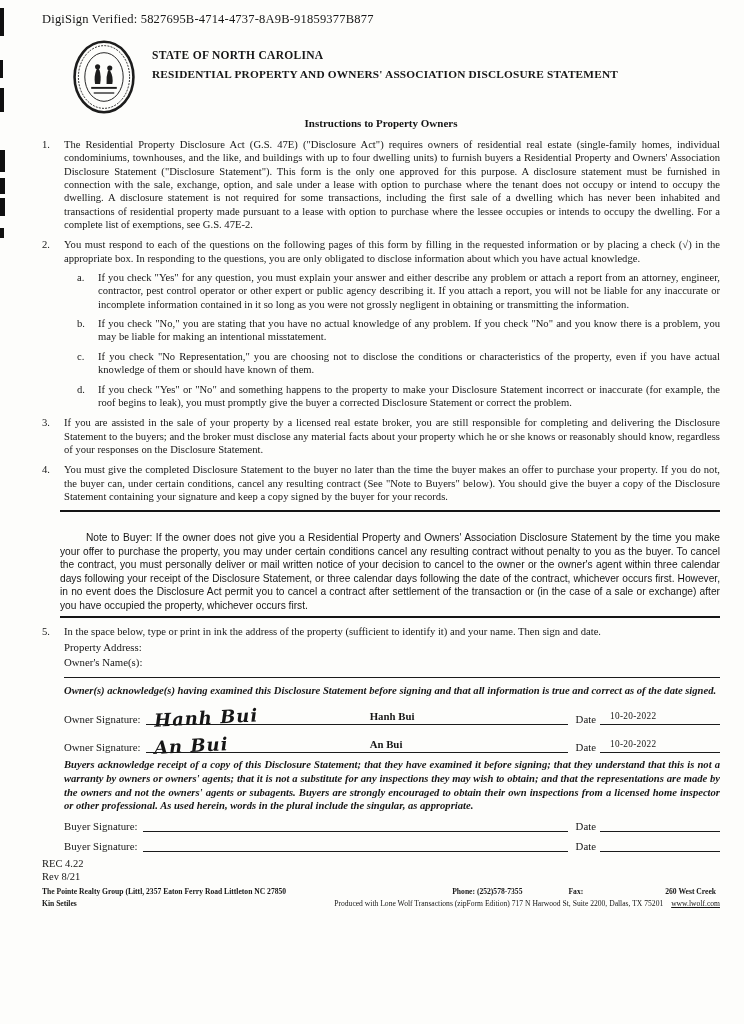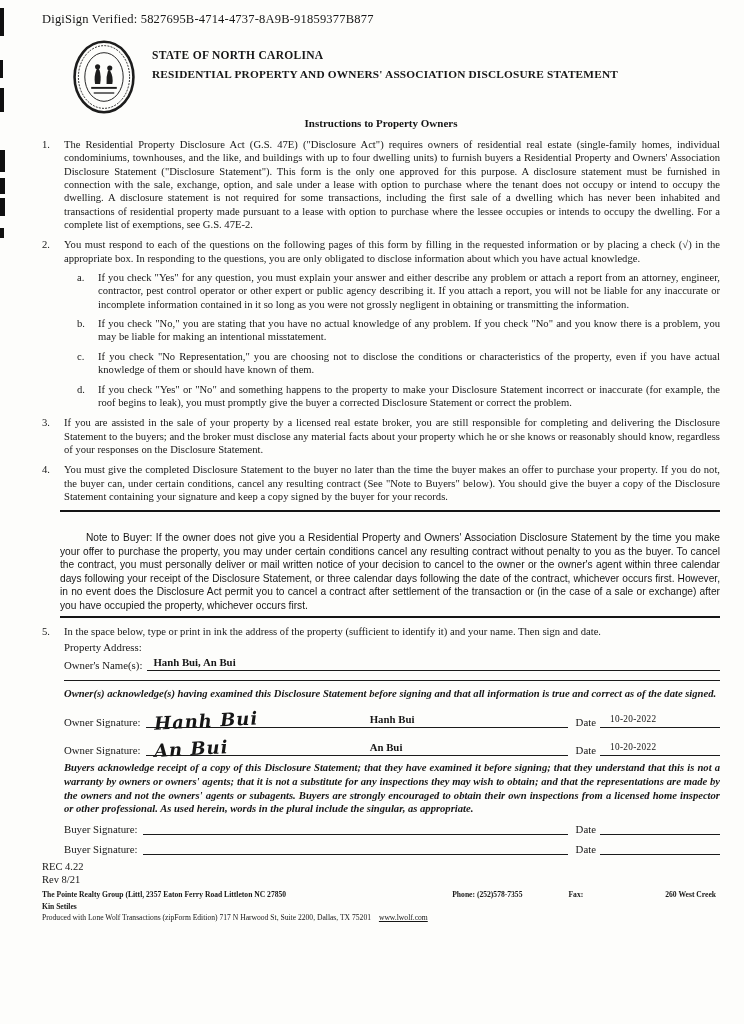--- a/index.html
+++ b/index.html
@@ -65,21 +65,21 @@
   .rec-left{display:block;}
   .page-num{position:absolute;left:0;right:0;top:6px;text-align:center;font-size:10.5px;}
   .rev{font-size:10.5px;margin-top:2px;}
 
   .footer{margin-top:4px;font-size:7.6px;line-height:1.5;}
   .footer-row1{display:flex;align-items:baseline;}
   .firm{font-weight:bold;flex:1;}
   .phone{margin-right:46px;font-weight:bold;text-align:center;}
   .fax{margin-right:82px;font-weight:bold;}
   .right-note{font-weight:bold;margin-right:4px;}
-  .footer-row2{display:flex;align-items:baseline;flex-direction:column;}
+  .footer-row2{display:flex;align-items:baseline;}
   .agent{font-weight:bold;width:150px;flex:none;}
   .produced-wrap{flex:1;text-align:right;}
   .website{text-decoration:underline;margin-left:6px;}
 </style>
 </head>
 <body>
 
 <div class="artifact" style="top:8px;width:4px;height:28px;"></div>
 <div class="artifact" style="top:60px;width:3px;height:18px;"></div>
 <div class="artifact" style="top:88px;width:4px;height:24px;"></div>
@@ -157,21 +157,20 @@
   <div class="item" style="margin-bottom:3px;">
     <span class="num">5.</span>
     <div class="body">In the space below, type or print in ink the address of the property (sufficient to identify it) and your name. Then sign and date.</div>
   </div>
 
   <div class="field-row">
     <span class="field-label">Property Address:</span>
   </div>
   <div class="field-row">
     <span class="field-label">Owner's Name(s):</span>
-    <span class="field-line">Hanh Bui, An Bui</span>
   </div>
   <div class="blank-line"></div>
 
   <div class="ack">Owner(s) acknowledge(s) having examined this Disclosure Statement before signing and that all information is true and correct as of the date signed.</div>
 
   <div class="sig-row">
     <span class="sig-label">Owner Signature:</span>
     <span class="sig-line">
       <span class="script-sig">Hanh Bui</span>
       <span class="typed-name">Hanh Bui</span>

